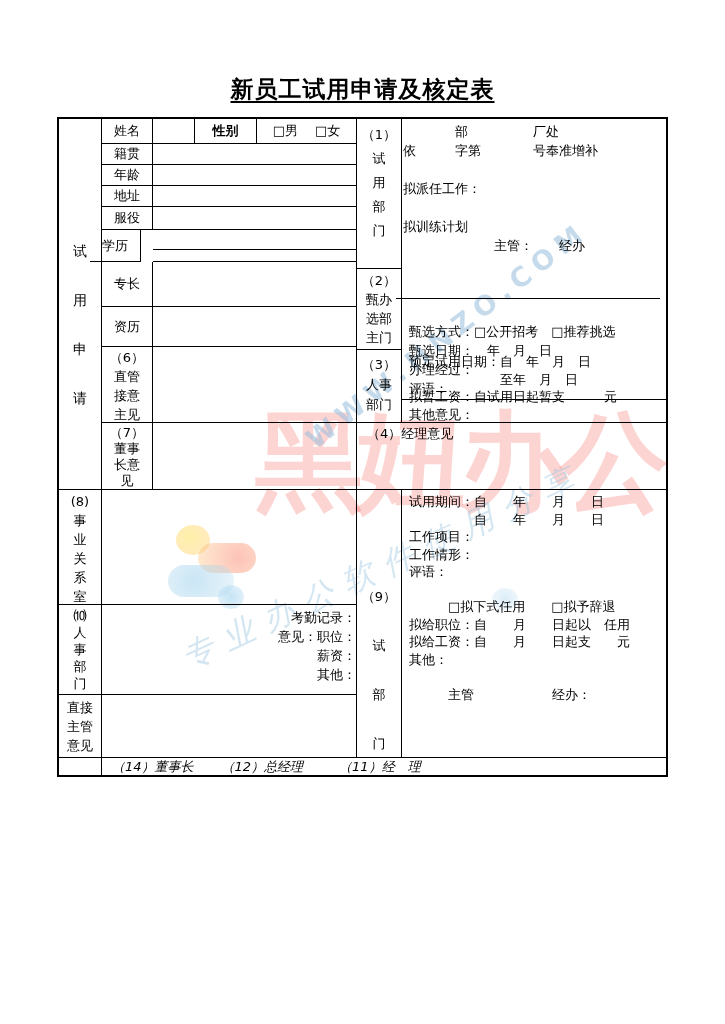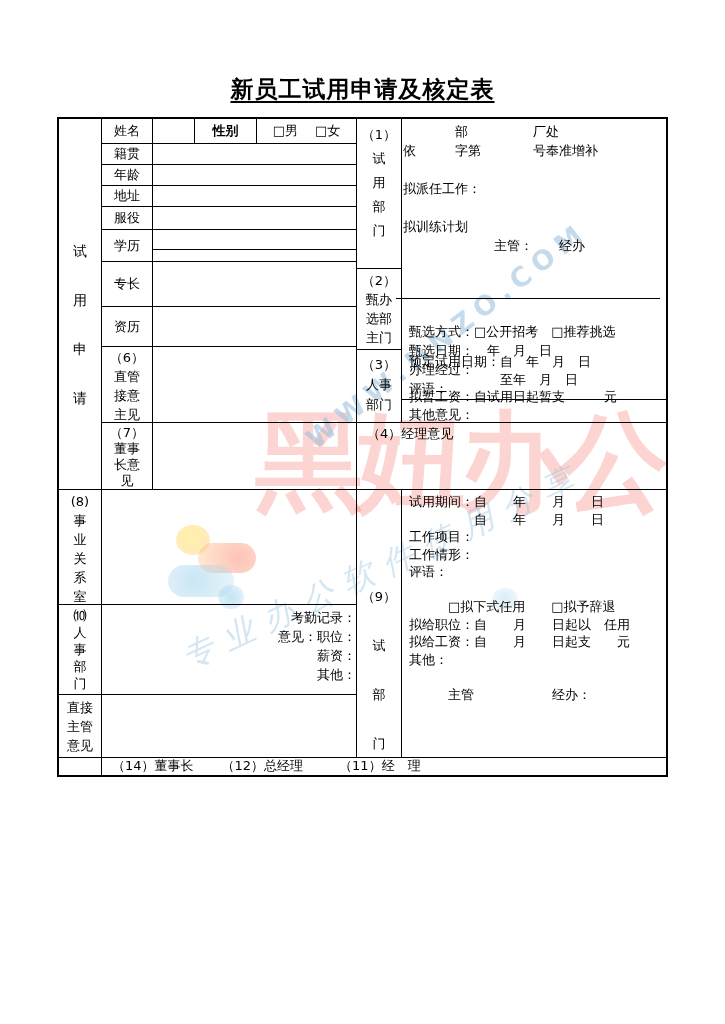--- a/index.html
+++ b/index.html
@@ -90,21 +90,21 @@
   <div class="cell br bb vstack" style="left:0;top:576px;width:43px;height:63px;padding-top:3px;line-height:19px;">直接
 主管
 意见</div>
   <div class="cell br" style="left:0;top:639px;width:43px;height:17px;"></div>
 
   <div class="cell br bb flexc" style="left:43px;top:0;width:51px;height:25px;">姓名</div>
   <div class="cell br bb flexc" style="left:43px;top:25px;width:51px;height:21px;">籍贯</div>
   <div class="cell br bb flexc" style="left:43px;top:46px;width:51px;height:21px;">年龄</div>
   <div class="cell br bb flexc" style="left:43px;top:67px;width:51px;height:21px;">地址</div>
   <div class="cell br bb flexc" style="left:43px;top:88px;width:51px;height:23px;">服役</div>
-  <div class="cell br bb flexc" style="left:43px;top:111px;width:51px;height:32px;">学历</div>
+  <div class="cell br bb flexc" style="left:31px;top:111px;width:51px;height:32px;">学历</div>
   <div class="cell br bb flexc" style="left:43px;top:143px;width:51px;height:45px;">专长</div>
   <div class="cell br bb flexc" style="left:43px;top:188px;width:51px;height:40px;">资历</div>
   <div class="cell br bb vstack" style="left:43px;top:228px;width:51px;height:76px;padding-top:1px;line-height:19px;">（6）
 直管
 接意
 主见</div>
   <div class="cell br bb vstack" style="left:43px;top:304px;width:51px;height:67px;padding-top:2px;line-height:16px;">（7）
 董事
 长意
 见</div>
@@ -169,19 +169,19 @@
 工作情形：
 评语：
 
 　　　□拟下式任用　　□拟予辞退
 拟给职位：自　　月　　日起以　任用
 拟给工资：自　　月　　日起支　　元
 其他：
 
 　　　主管　　　　　　经办：</div>
 
-  <div class="cell" style="left:43px;top:639px;width:564px;height:17px;display:flex;align-items:flex-start;">
+  <div class="cell" style="left:43px;top:639px;width:564px;height:17px;display:flex;align-items:center;font-style:italic;">
     <span style="margin-left:10px;">（14）董事长</span>
     <span style="margin-left:28px;">（12）总经理</span>
     <span style="margin-left:36px;">（11）经　理</span>
   </div>
 
 </div>
 
 </body></html>

